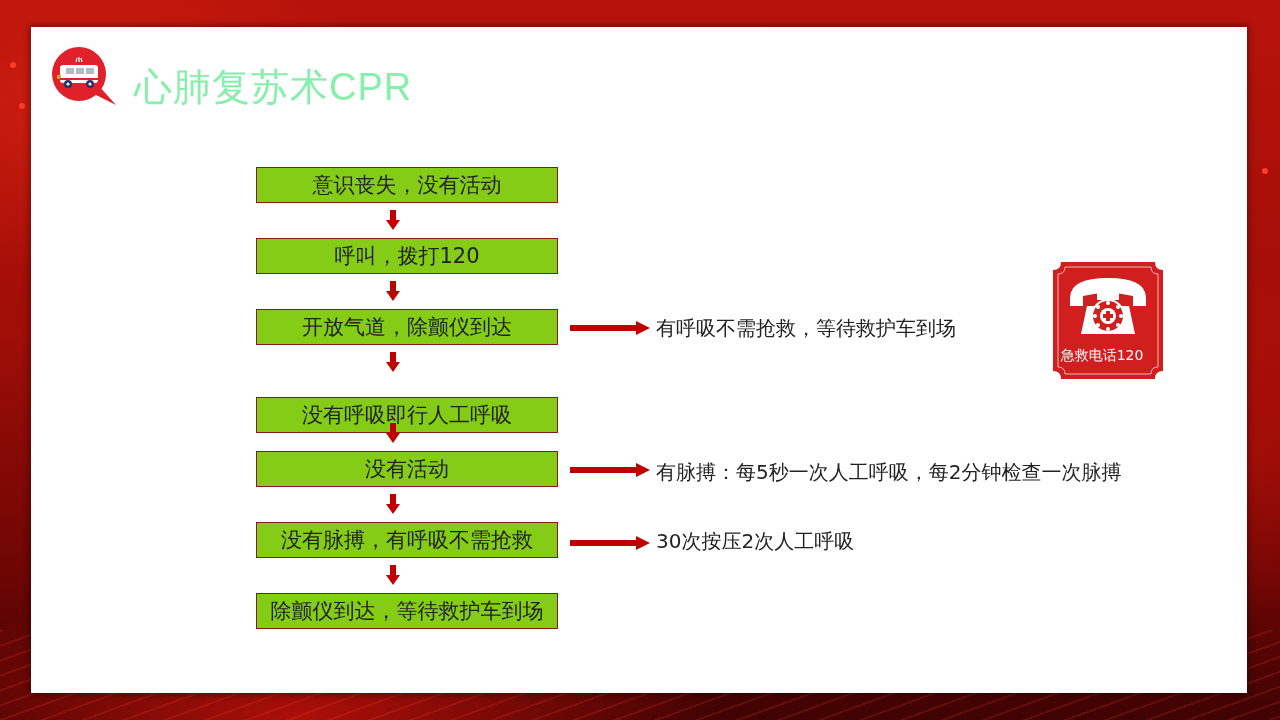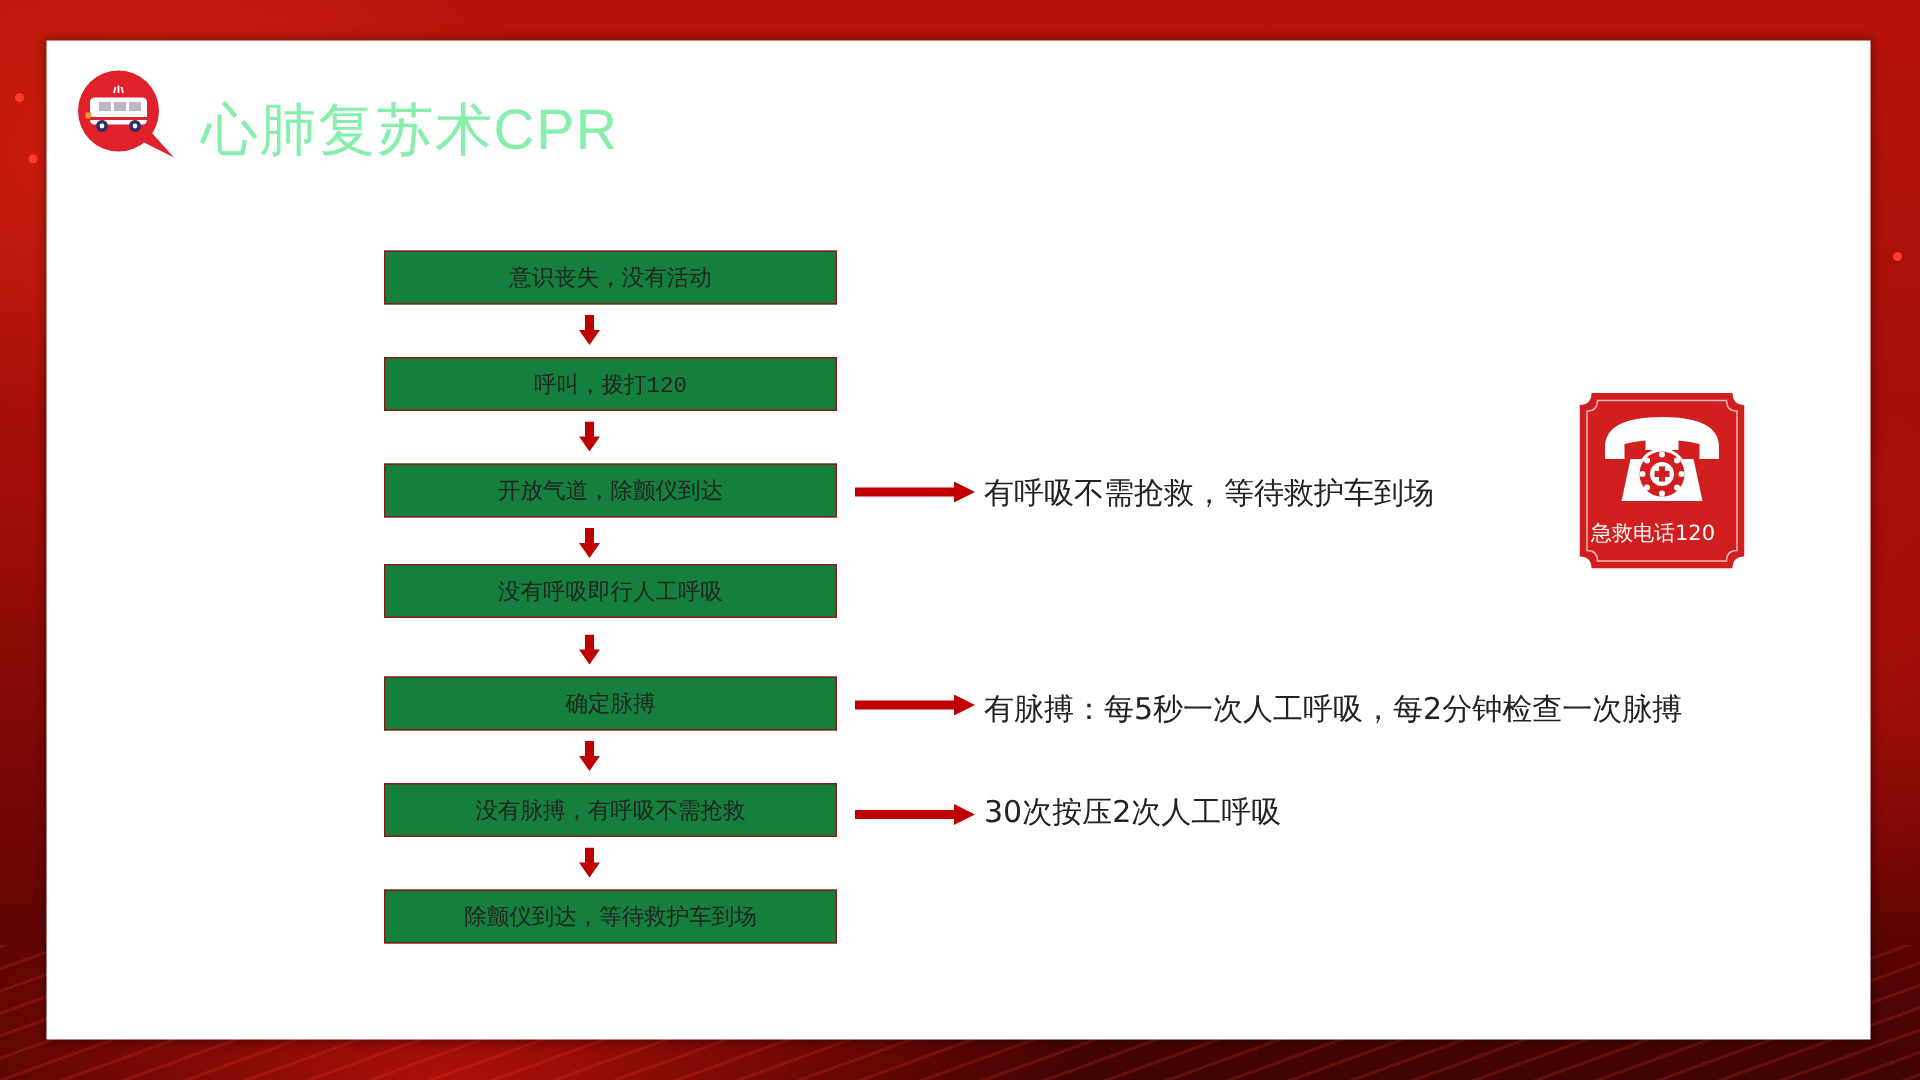--- a/index.html
+++ b/index.html
@@ -34,23 +34,23 @@
   }
   .side-label {
     position: absolute; left: 100px; top: 362px; width: 122px;
     text-align: center; color: #404040; font-weight: bold;
     font-family: "DejaVu Sans", sans-serif;
   }
   .side-label .l1 { font-size: 24px; line-height: 34px; }
   .side-label .l2 { font-size: 22px; line-height: 34px; margin-top: 8px; }
   .step {
     position: absolute; left: 256px; width: 300px; height: 34px;
-    border: 1px solid #8b1a1a; background: #15803d;
+    border: 1px solid #8b1a1a; background: #84cc16;
     display: flex; align-items: center; justify-content: center;
-    font-size: 15px; color: #222; white-space: nowrap; font-family: Liberation Mono, monospace;
+    font-size: 21px; color: #222; white-space: nowrap;
   }
   .down-arrow { position: absolute; left: 386px; width: 14px; height: 20px; }
   .side-arrow { position: absolute; left: 570px; width: 80px; height: 14px; }
   .note {
     position: absolute; left: 656px; font-size: 20px; color: #222; white-space: nowrap;
     line-height: 24px;
   }
   .phone { position: absolute; left: 1041px; top: 262px; width: 110px; height: 117px; padding-left: 12px; }
 </style>
 </head>
@@ -81,22 +81,22 @@
 </svg>
 
 <div class="title">心肺复苏术CPR</div>
 
 <div class="side-label">
 </div>
 
 <div class="step" style="top:167px">意识丧失，没有活动</div>
 <div class="step" style="top:238px">呼叫，拨打120</div>
 <div class="step" style="top:309px">开放气道，除颤仪到达</div>
-<div class="step" style="top:376px">没有呼吸即行人工呼吸</div>
-<div class="step" style="top:451px">确定脉搏</div>
+<div class="step" style="top:397px">没有呼吸即行人工呼吸</div>
+<div class="step" style="top:451px">没有活动</div>
 <div class="step" style="top:522px">没有脉搏，有呼吸不需抢救</div>
 <div class="step" style="top:593px">除颤仪到达，等待救护车到场</div>
 
 <svg class="down-arrow" style="top:210px" viewBox="0 0 14 20">
     <rect x="4" y="0" width="6" height="11" fill="#c00000"></rect>
     <path d="M0 10 L14 10 L7 20 Z" fill="#c00000"></path>
   </svg>
 <svg class="down-arrow" style="top:281px" viewBox="0 0 14 20">
     <rect x="4" y="0" width="6" height="11" fill="#c00000"></rect>
     <path d="M0 10 L14 10 L7 20 Z" fill="#c00000"></path>

